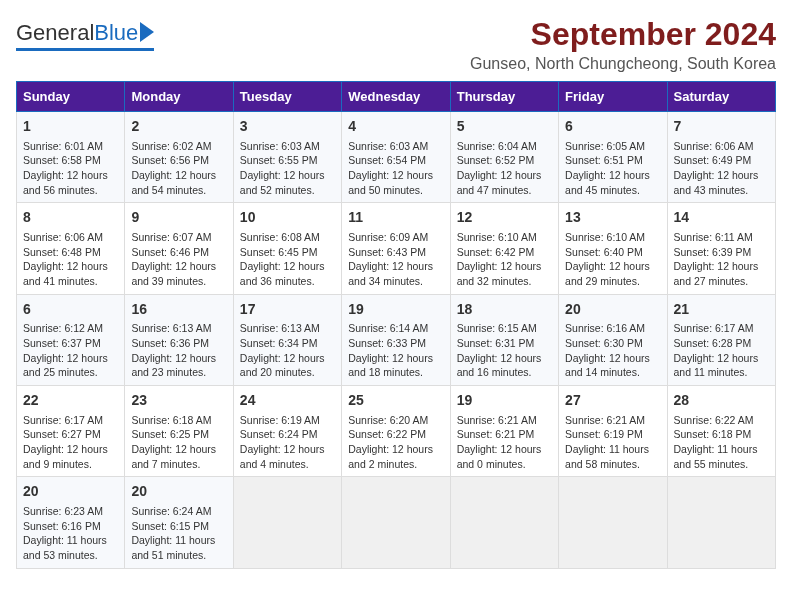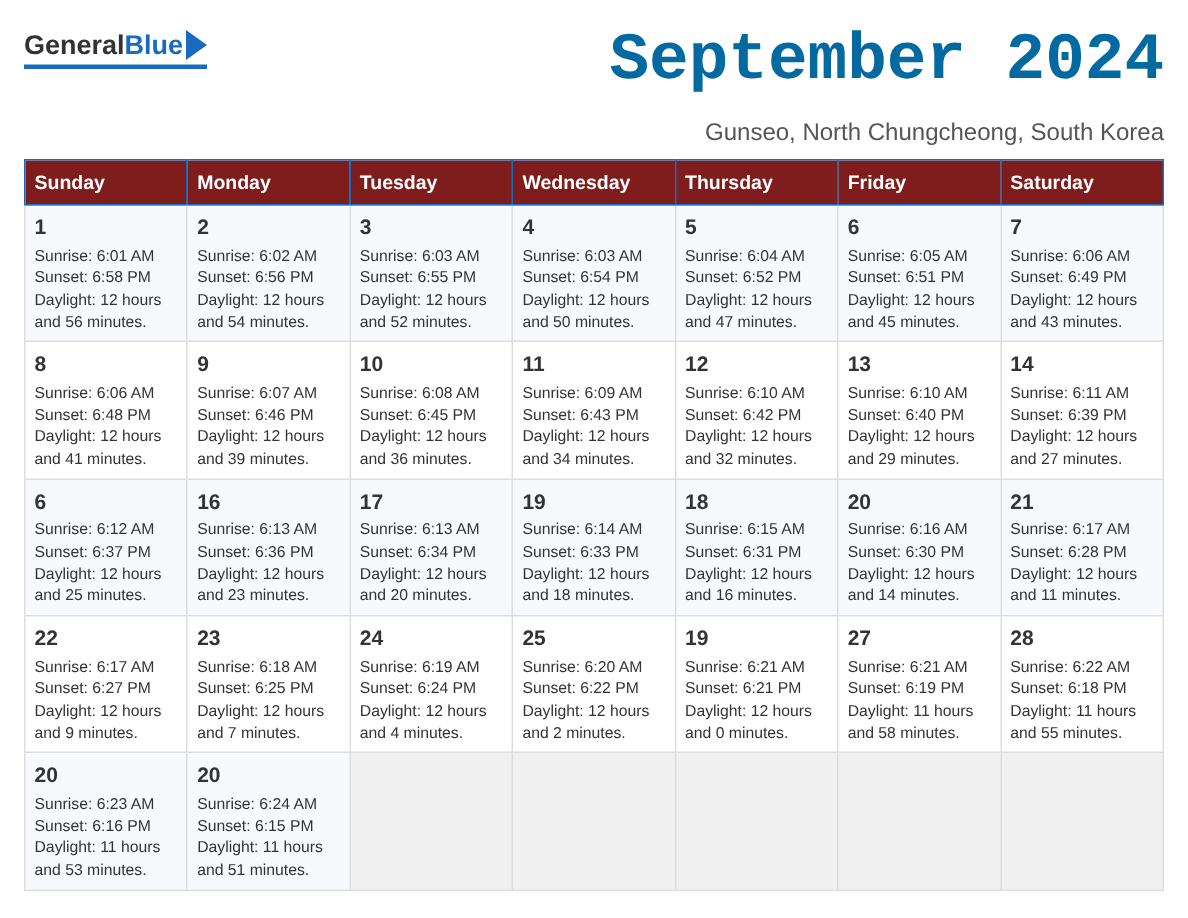--- a/index.html
+++ b/index.html
@@ -18,22 +18,22 @@
     }
     .logo {
       display: flex;
       flex-direction: column;
       align-items: flex-start;
       margin-top: 4px;
     }
     .logo-text {
       display: flex;
       align-items: center;
-      font-size: 18px;
-      font-weight: bold;
+      font-size: 22px;
+      font-weight: normal;
     }
     .logo-general { color: #333; }
     .logo-blue { color: #1a6bbf; }
     .logo-arrow {
       width: 0;
       height: 0;
       border-top: 10px solid transparent;
       border-bottom: 10px solid transparent;
       border-left: 14px solid #1a6bbf;
       margin-left: 2px;
@@ -42,37 +42,36 @@
     .logo-underline {
       width: 100%;
       height: 3px;
       background: #1a6bbf;
       margin-top: 2px;
     }
     .title-area {
       text-align: right;
     }
     .main-title {
-      font-size: 44px;
+      font-size: 32px;
       font-weight: bold;
-      color: #0369a1;
-      font-family: Liberation Mono, monospace;
+      color: #7f1d1d;
     }
     .subtitle {
       font-size: 16px;
       color: #555;
-      margin-top: 14px;
+      margin-top: 2px;
     }
     table {
       width: 100%;
       border-collapse: collapse;
       font-size: 11px;
     }
     thead tr th {
-      background: #7f1d1d;
+      background: #4c1d95;
       color: #fff;
       padding: 7px 6px;
       text-align: left;
       font-size: 13px;
       font-weight: bold;
       border: 1px solid #1a6bbf;
     }
     tbody tr td {
       vertical-align: top;
       padding: 5px 6px;

